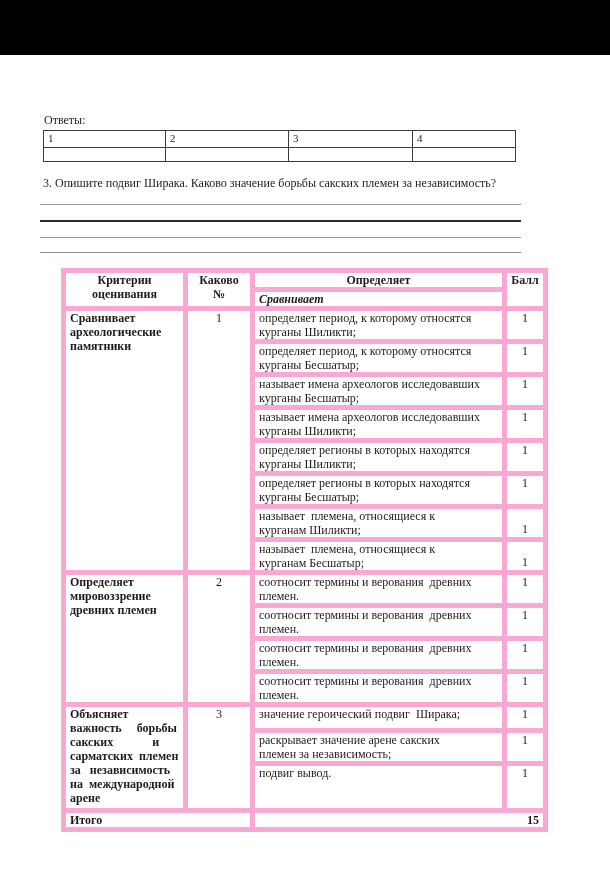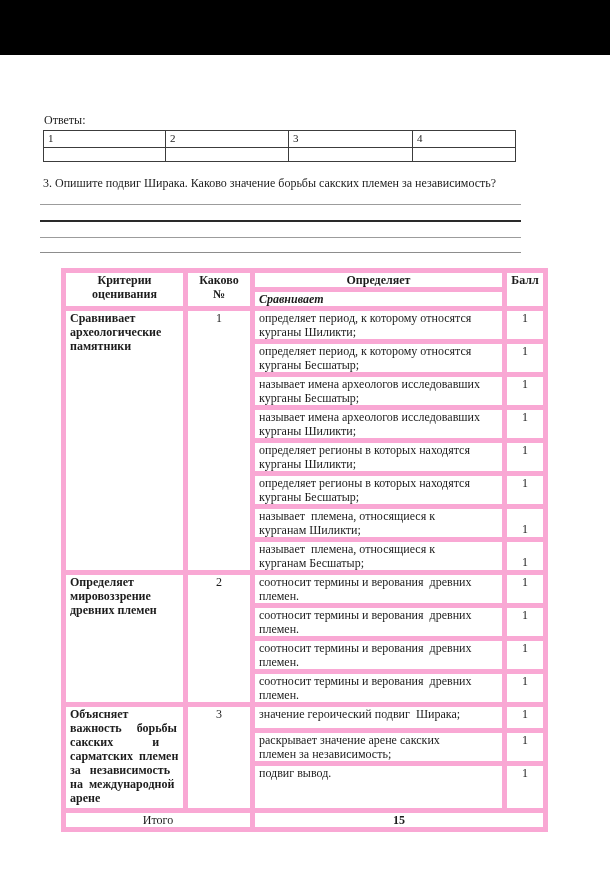--- a/index.html
+++ b/index.html
@@ -58,22 +58,22 @@
     padding: 0 4px; vertical-align: top;
   }
   .hdr  { font-weight: bold; text-align: center; }
   .student { font-weight: bold; font-style: italic; text-align: left; }
   .crit { white-space: pre-wrap; font-weight: bold; }
   .desc { white-space: pre-wrap; }
   .task { text-align: center; }
   .score { text-align: center; }
   .score.bottom { vertical-align: bottom; padding-bottom: 1px; }
   .total-row td { border-top: 2px solid #383838; }
-  .total-label { font-weight: normal; text-align: center; }
-  .total-value { font-weight: bold; text-align: center; padding-right: 48px; }
+  .total-label { font-weight: bold; }
+  .total-value { font-weight: bold; text-align: right; padding-right: 48px; }
 </style>
 </head>
 <body>
 
 <div class="page">
 
   <div class="top-bar"></div>
 
   <div class="answers-label">Ответы:</div>
 

